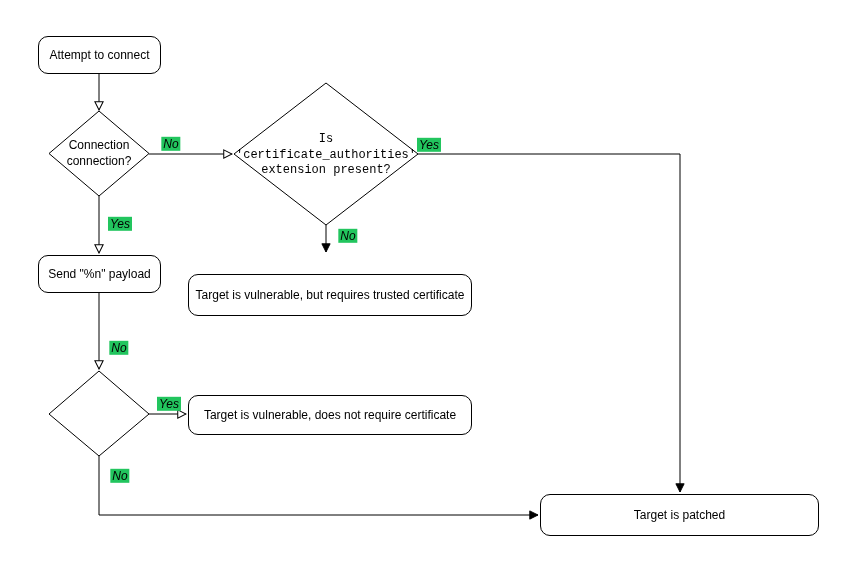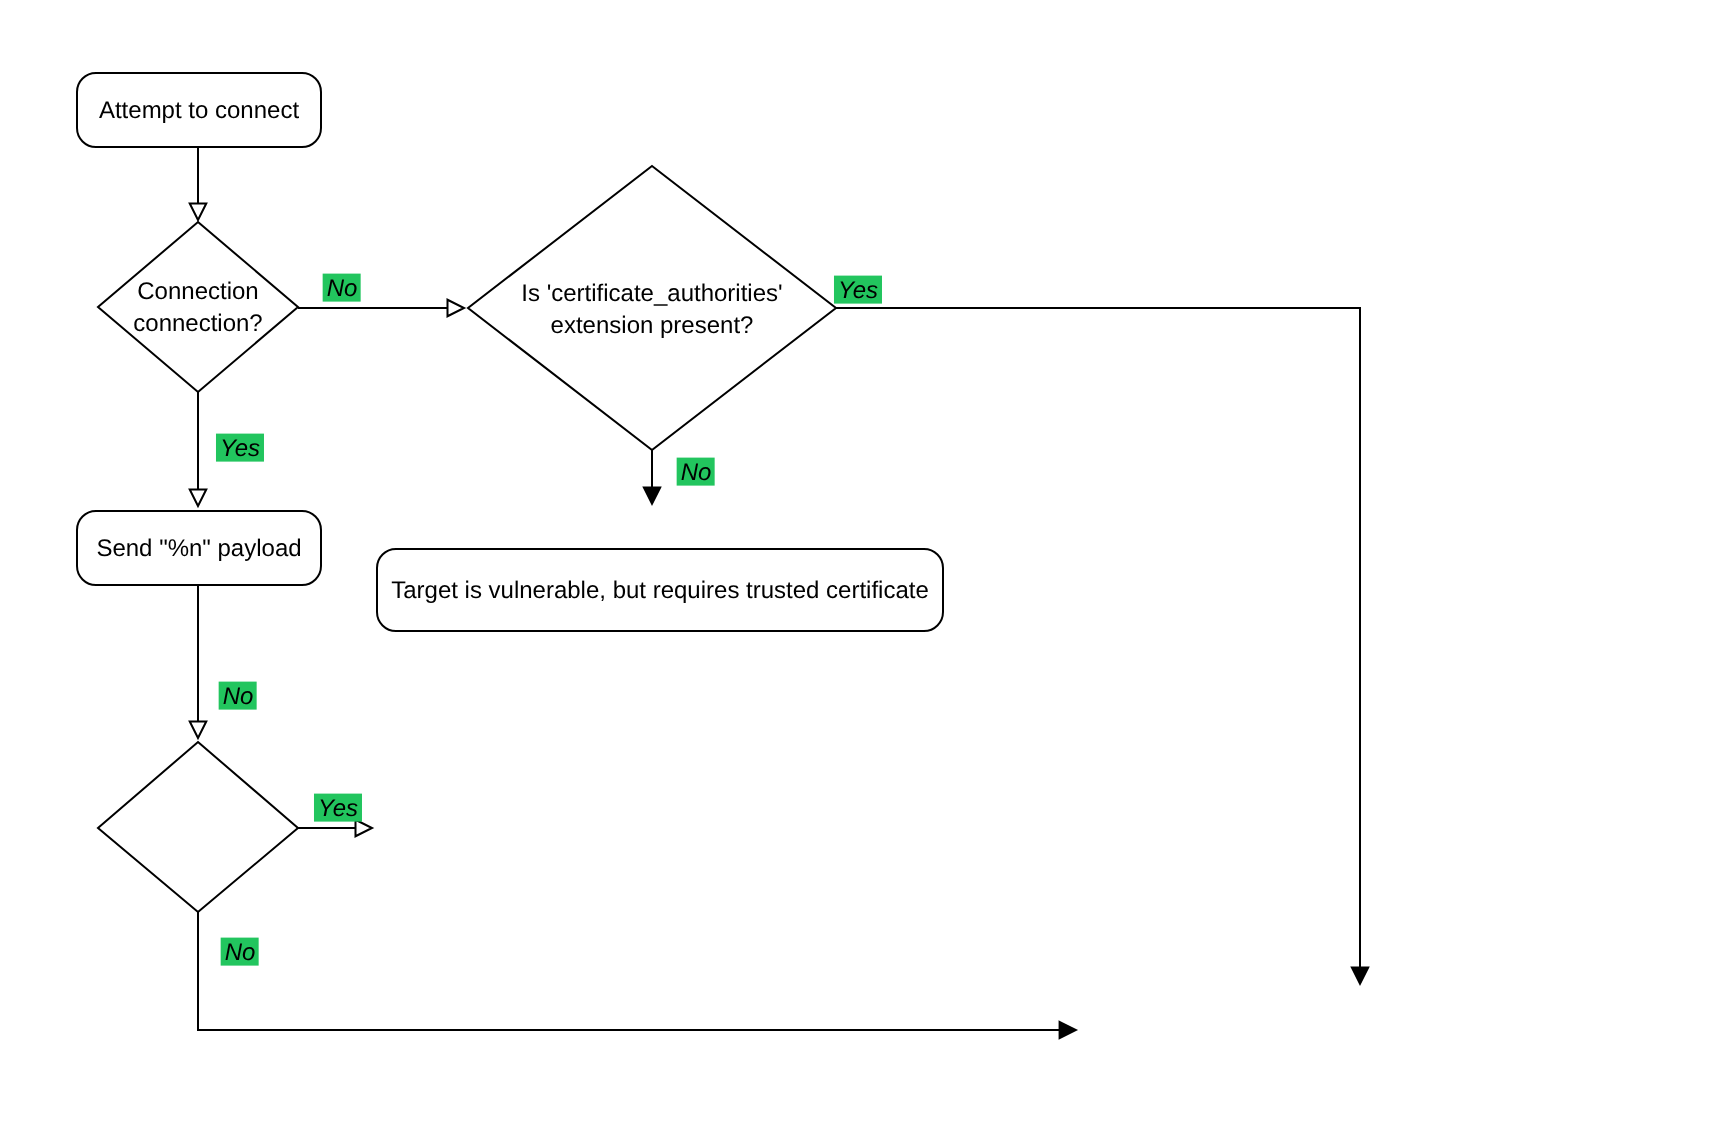--- a/index.html
+++ b/index.html
@@ -87,24 +87,30 @@
   </div>
 
   <div class="node" style="left:38px; top:255px; width:123px; height:38px;">
     <span>Send "%n" payload</span>
   </div>
 
   <div class="node" style="left:188px; top:254px; width:284px; height:42px;margin-top:20px;">
     <span>Target is vulnerable, but requires trusted certificate</span>
   </div>
 
+  <div class="node" style="left:188px; top:395px; width:284px; height:40px;">
+    <span>Target is vulnerable, does not require certificate</span>
+  </div>
 
+  <div class="node" style="left:540px; top:494px; width:279px; height:42px;">
+    <span>Target is patched</span>
+  </div>
 
   <div class="diamond-label" style="left:99px; top:154px; width:92px;">Connection connection?</div>
-  <div class="diamond-label" style="left:326px; top:155px; width:182px;">Is 'certificate_authorities' extension present?</div>
+  <div class="diamond-label" style="left:326px; top:155px; width:182px;font-family:Liberation Mono, monospace;">Is 'certificate_authorities' extension present?</div>
 
   <div class="edge-label" style="left:171px; top:144px;">No</div>
   <div class="edge-label" style="left:429px; top:145px;">Yes</div>
   <div class="edge-label" style="left:348px; top:236px;">No</div>
   <div class="edge-label" style="left:120px; top:224px;">Yes</div>
   <div class="edge-label" style="left:119px; top:348px;">No</div>
   <div class="edge-label" style="left:169px; top:404px;">Yes</div>
   <div class="edge-label" style="left:120px; top:476px;">No</div>
 
 </div>

